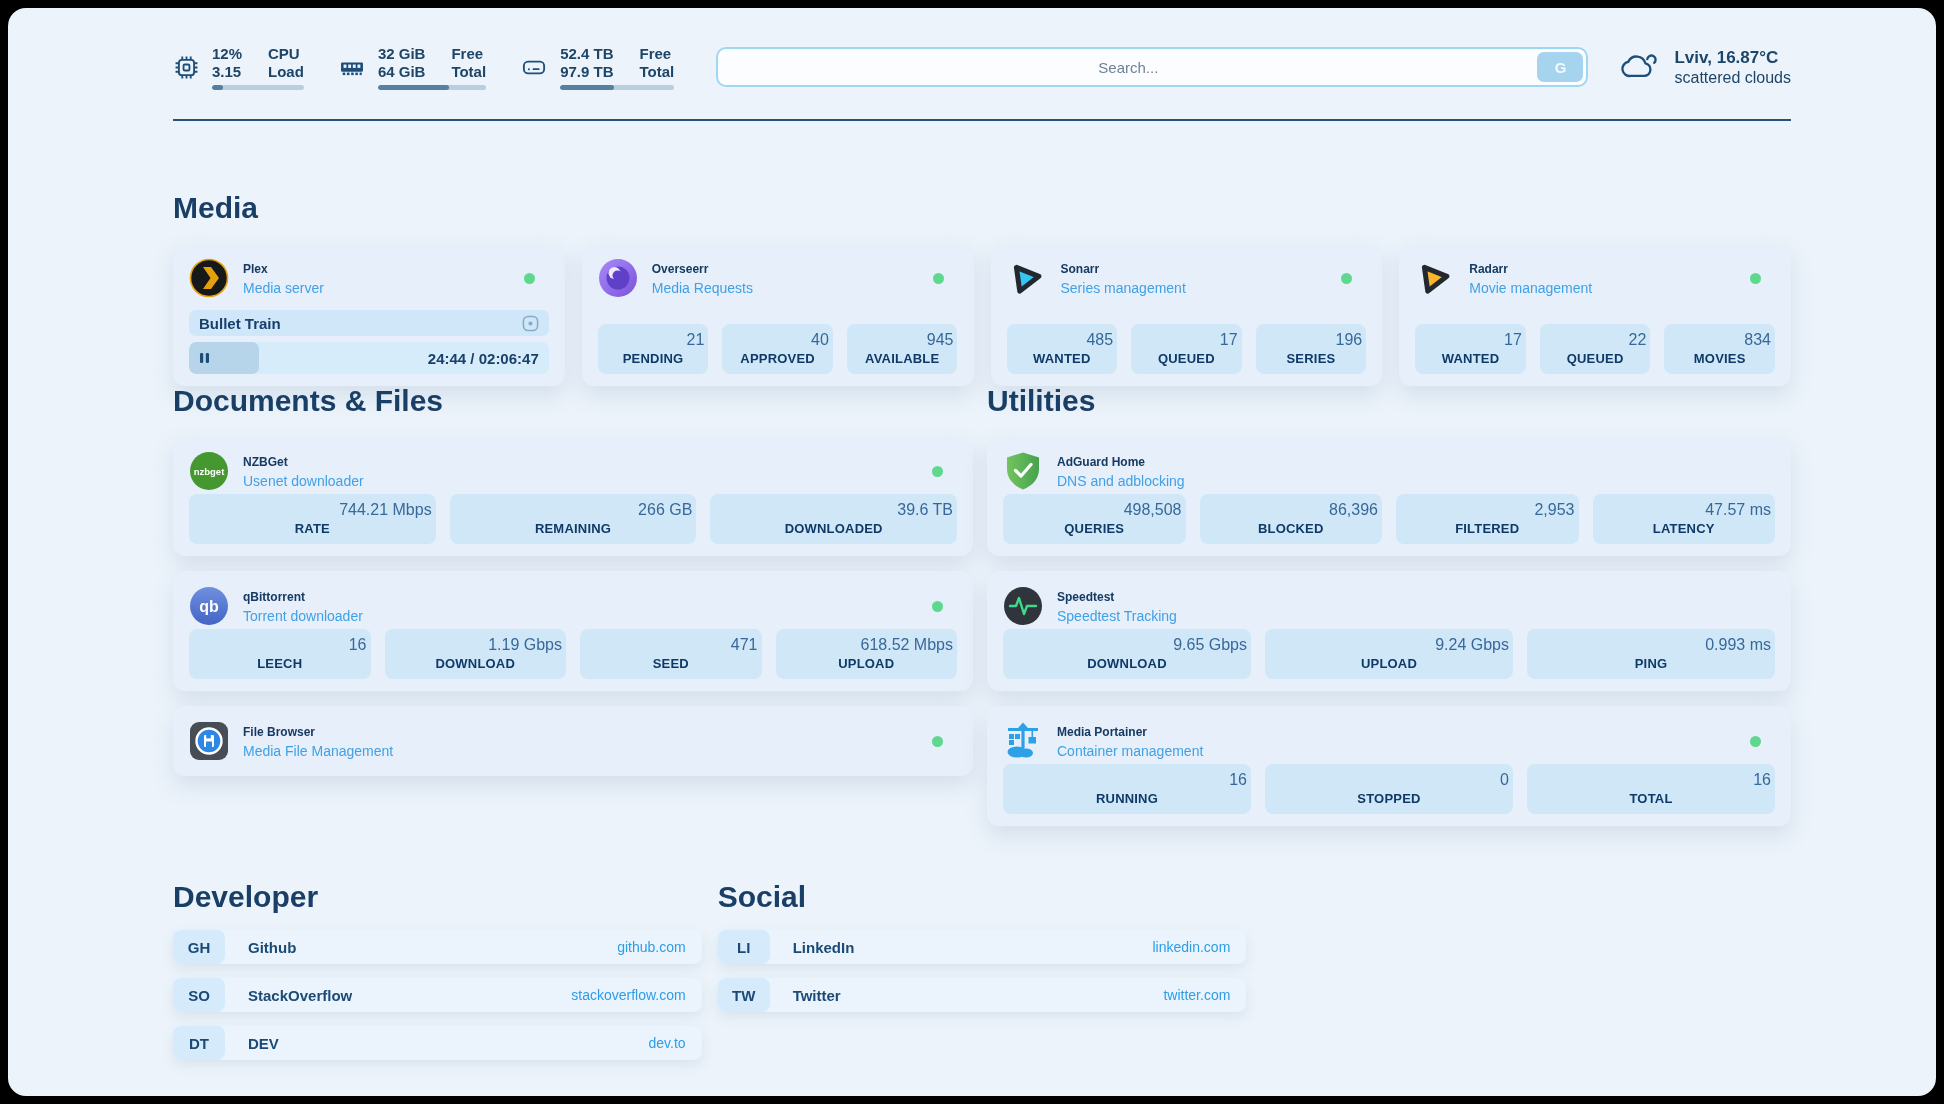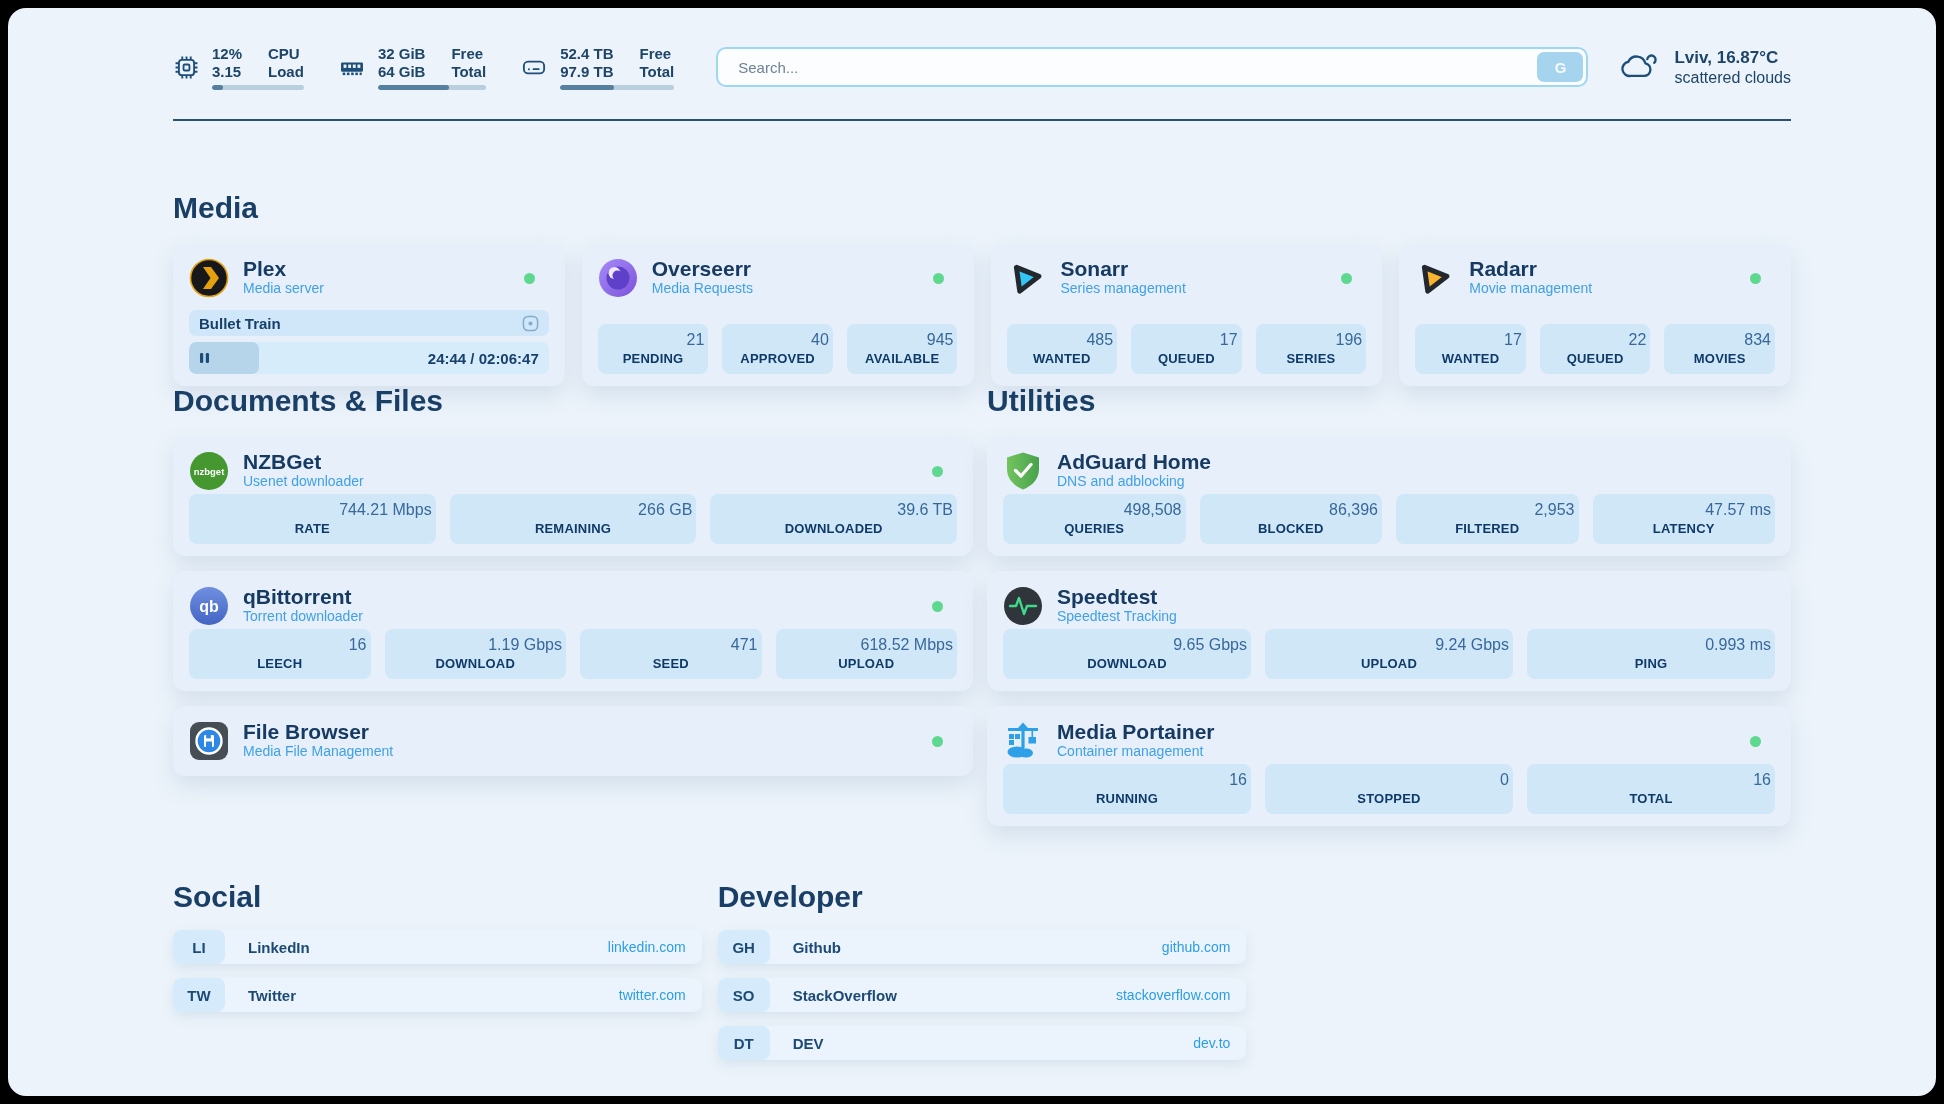--- a/index.html
+++ b/index.html
@@ -20,22 +20,23 @@
   .m-rows{display:flex;gap:26px;}
   .m-col{display:flex;flex-direction:column;gap:1px;}
   .m-col div{font-size:15px;font-weight:600;color:#1d4568;line-height:17px;}
   .m-labels div{font-weight:600;}
   .m-bar{height:5px;border-radius:3px;background:#b9cfdd;overflow:hidden;}
   .m-fill{height:100%;background:#56809f;border-radius:3px;}
 
   .searchwrap{flex:1;margin:0 32px 0 42px;position:relative;height:40px;}
   .search{
     width:100%;height:100%;box-sizing:border-box;border:2px solid #9ed7f1;border-radius:10px;
-    background:#fbfdff;padding:0 60px 0 20px;font-size:15px;color:#44586c;outline:none;
+    background:#fbfdff;padding:0 60px 0 12px;font-size:15px;color:#44586c;outline:none;
     font-family:"Liberation Sans", sans-serif;
+    text-align:center;
   }
   .search::placeholder{color:#6f8296;}
   .g-btn{
     position:absolute;right:5px;top:5px;bottom:5px;width:46px;background:#a6d4ef;border:none;
     border-radius:7px;color:#f4fafe;font-size:15px;font-weight:700;cursor:pointer;
     display:flex;align-items:center;justify-content:center;font-family:"Liberation Sans", sans-serif;
   }
   .weather{display:flex;align-items:center;gap:14px;}
   .w-text{display:flex;flex-direction:column;gap:1px;}
   .w-line1{font-size:17px;font-weight:600;color:#1d4568;}
@@ -47,21 +48,21 @@
   .sec-heading{font-size:30px;font-weight:600;color:#1a3f66;margin:0 0 18px 0;line-height:34px;}
 
   
   .card{
     background:#e6effa;border-radius:12px;box-shadow:0 10px 22px rgba(118,152,183,.20);
     padding:12px 16px;box-sizing:border-box;display:flex;flex-direction:column;
   }
   .app-header{display:flex;align-items:center;gap:14px;min-height:46px;cursor:pointer;}
   .app-icon svg{display:block;}
   .app-titles{display:flex;flex-direction:column;gap:1px;}
-  .app-name{font-size:21px;font-weight:600;color:#163a61;line-height:20px;}
+  .app-name{font-size:12px;font-weight:600;color:#163a61;line-height:20px;}
   .app-desc{font-size:14px;font-weight:400;color:#41a1e6;line-height:17px;}
   .status-dot{width:11px;height:11px;border-radius:50%;background:#5fd88f;margin-left:auto;margin-right:14px;}
 
   .stats-row{display:flex;gap:14px;margin-top:auto;}
   .stat-pill{
     flex:1;background:#d0e7f8;border-radius:8px;padding:6px 4px 7px;text-align:center;
   }
   .stat-value{font-size:16px;font-weight:500;color:#38689а;color:#38689a;line-height:20px;text-align:right;}
   .stat-label{font-size:13px;font-weight:700;color:#0f3a68;line-height:17px;letter-spacing:.2px;}
 
@@ -557,47 +558,47 @@
             <div class="stat-label">TOTAL</div>
           </div>
         </div>
       </div>
     </div>
   </section>
 
   <section class="bookmarks">
 
     <div class="bm-col">
+      <h2 class="sec-heading">Developer</h2>
+      <div class="bm-item">
+        <span class="bm-tag">GH</span>
+        <span class="bm-name">Github</span>
+        <span class="bm-url">github.com</span>
+      </div>
+      <div class="bm-item">
+        <span class="bm-tag">SO</span>
+        <span class="bm-name">StackOverflow</span>
+        <span class="bm-url">stackoverflow.com</span>
+      </div>
+      <div class="bm-item">
+        <span class="bm-tag">DT</span>
+        <span class="bm-name">DEV</span>
+        <span class="bm-url">dev.to</span>
+      </div>
+    </div>
+
+    <div class="bm-col">
       <h2 class="sec-heading">Social</h2>
       <div class="bm-item">
         <span class="bm-tag">LI</span>
         <span class="bm-name">LinkedIn</span>
         <span class="bm-url">linkedin.com</span>
       </div>
       <div class="bm-item">
         <span class="bm-tag">TW</span>
         <span class="bm-name">Twitter</span>
         <span class="bm-url">twitter.com</span>
       </div>
     </div>
 
-    <div class="bm-col">
-      <h2 class="sec-heading">Developer</h2>
-      <div class="bm-item">
-        <span class="bm-tag">GH</span>
-        <span class="bm-name">Github</span>
-        <span class="bm-url">github.com</span>
-      </div>
-      <div class="bm-item">
-        <span class="bm-tag">SO</span>
-        <span class="bm-name">StackOverflow</span>
-        <span class="bm-url">stackoverflow.com</span>
-      </div>
-      <div class="bm-item">
-        <span class="bm-tag">DT</span>
-        <span class="bm-name">DEV</span>
-        <span class="bm-url">dev.to</span>
-      </div>
-    </div>
-
   </section>
 
 </div>
 
 </body></html>

